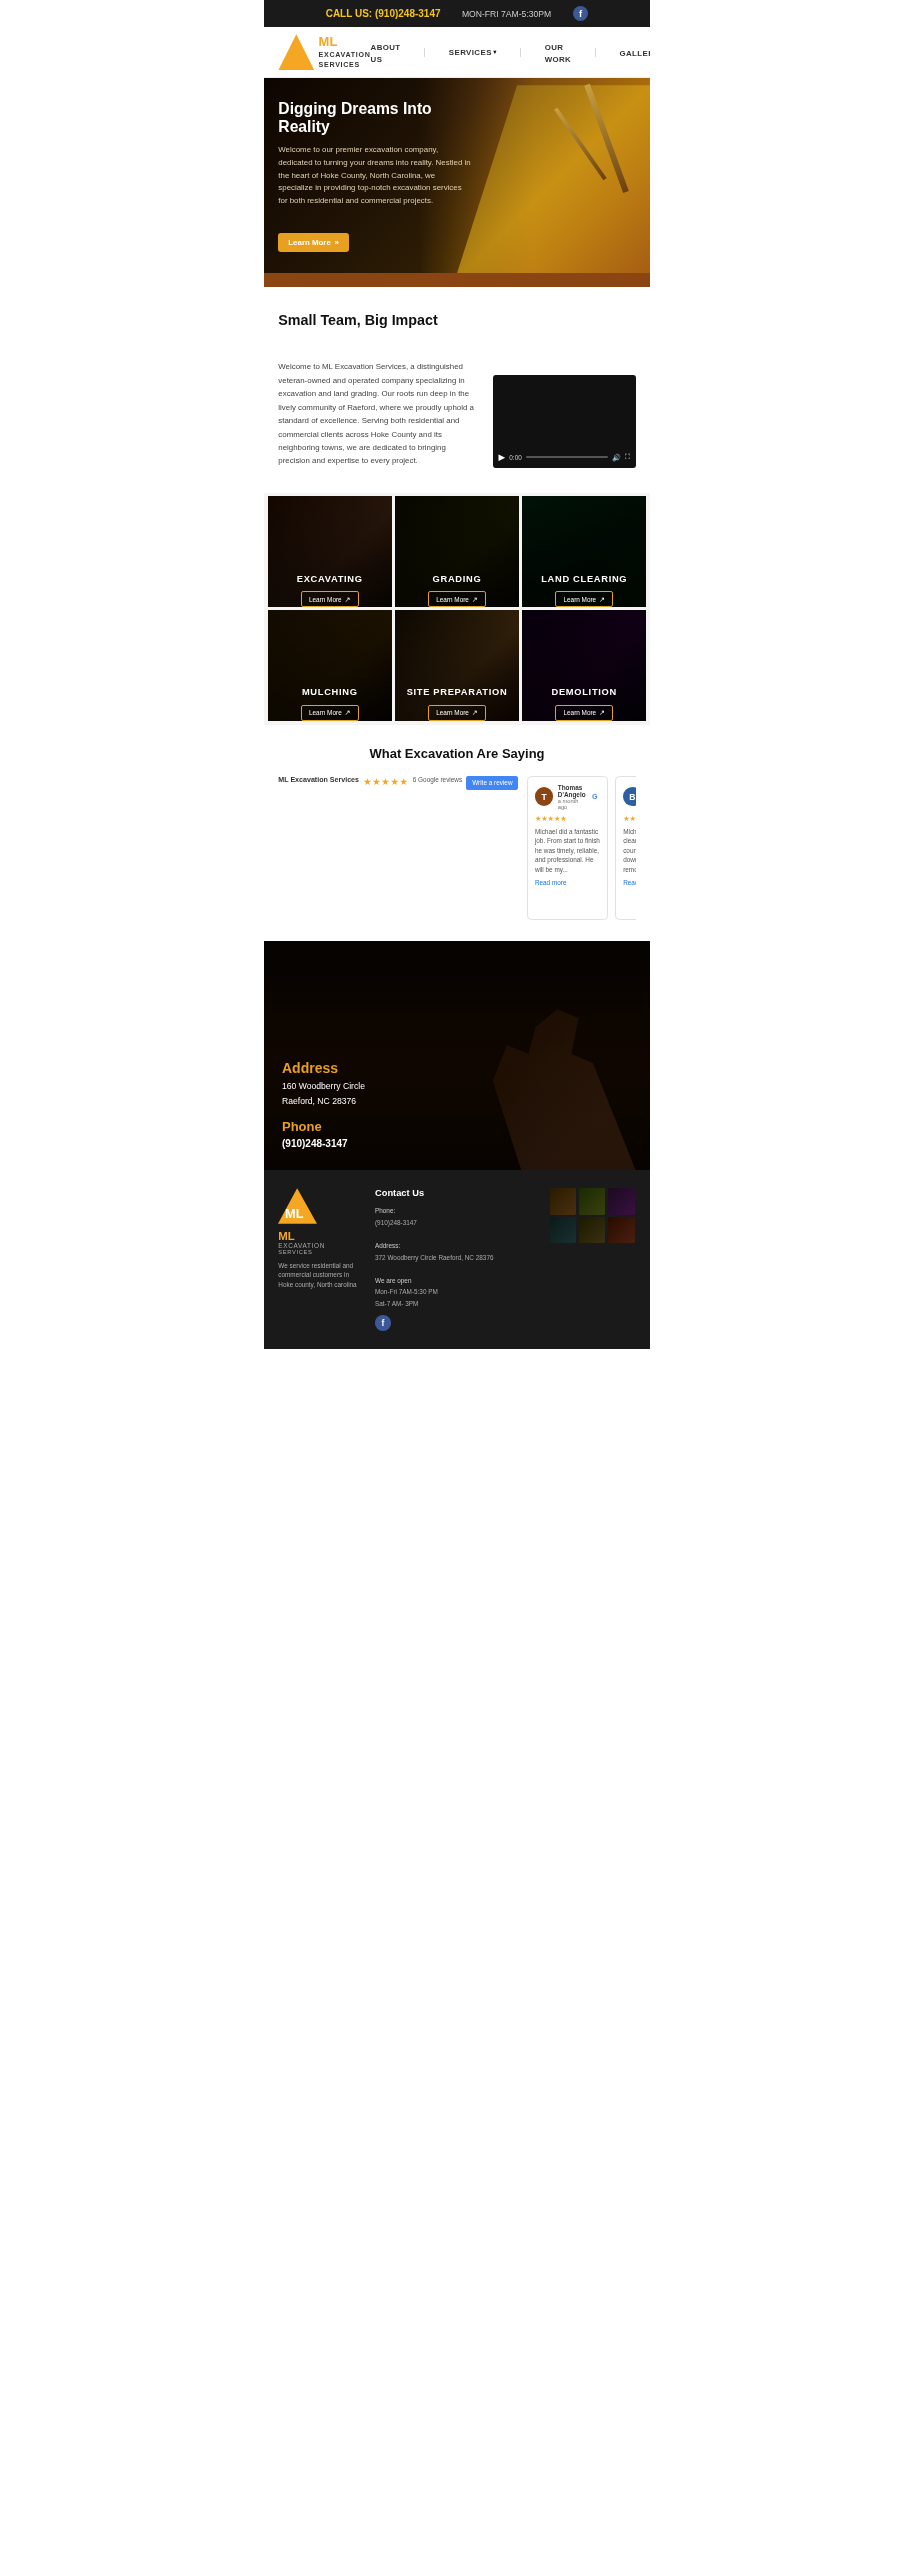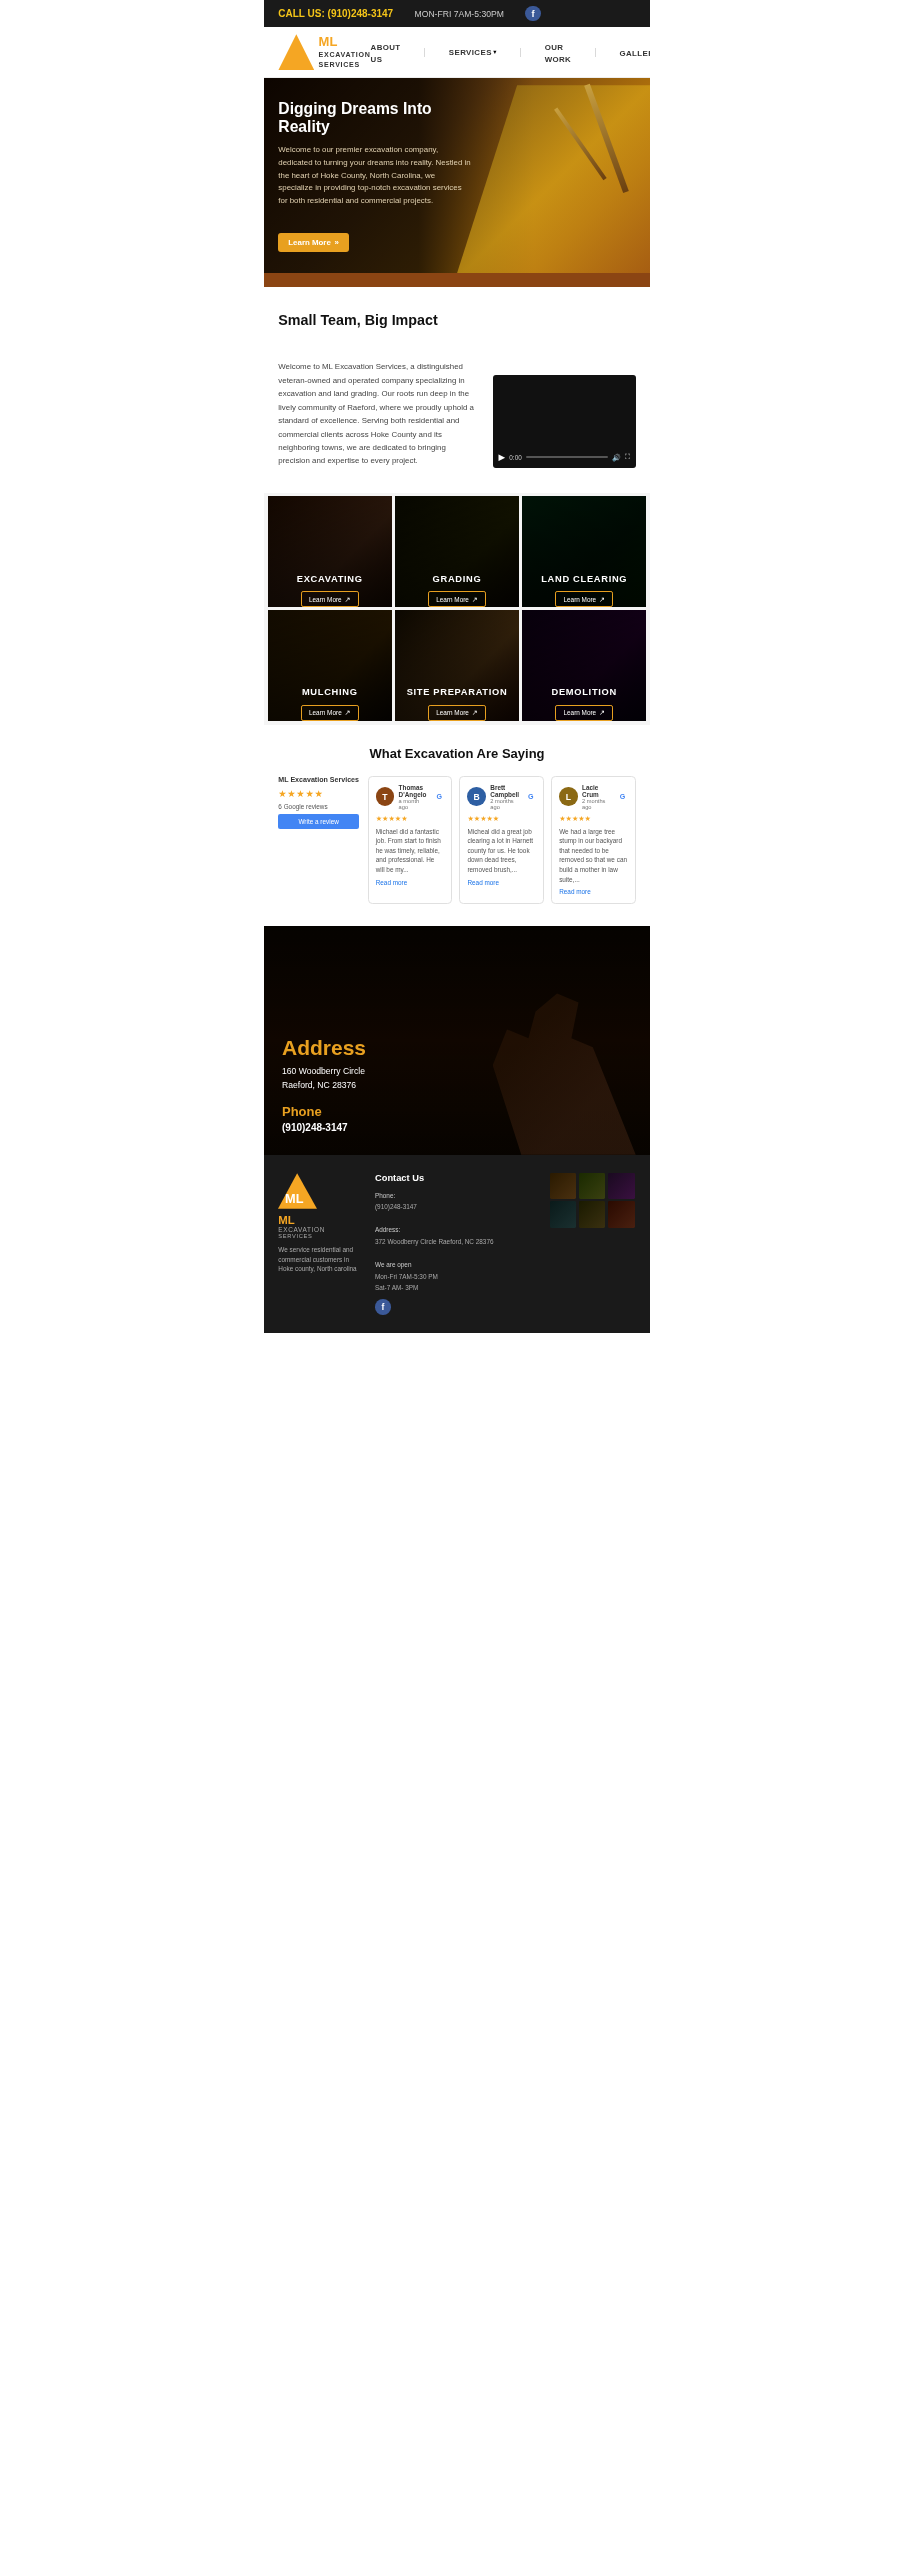--- a/index.html
+++ b/index.html
@@ -3,20 +3,21 @@
   <meta charset="utf-8">
   <style>
     * { margin: 0; padding: 0; box-sizing: border-box; }
     body { font-family: Arial, sans-serif; background: #fff; width: 386px; margin: 0 auto; }
 
     
     .top-bar {
       background: #1a1a1a;
       display: flex;
       align-items: center;
+      justify-content: center;
       gap: 21.4px;
       padding: 5.7px 14.3px;
     }
     .top-bar .phone {
       color: #f5c518;
       font-weight: bold;
       font-size: 10px;
     }
     .top-bar .hours {
       color: #ccc;
@@ -235,21 +236,21 @@
       color: #111;
     }
     .reviews-container {
       display: flex;
       gap: 8.6px;
       align-items: flex-start;
     }
     .reviews-summary {
       min-width: 79px;
       display: flex;
-      flex-direction: column;
+      flex-direction: row;
       gap: 4.3px;
     }
     .business-name { font-size: 7.1px; font-weight: bold; color: #333; }
     .stars { color: #f5a623; font-size: 9.3px; letter-spacing: 0.7px; }
     .review-count { font-size: 6.4px; color: #555; }
     .btn-write-review {
       background: #4285F4;
       color: #fff;
       border: none;
       padding: 3.6px 5.7px;
@@ -308,21 +309,21 @@
       position: absolute;
       right: 14.3px;
       bottom: 0;
       width: 143px;
       height: 179px;
       background: linear-gradient(135deg, #2a1505 30%, #3a2010 70%);
       clip-path: polygon(20% 100%, 0% 50%, 10% 30%, 25% 35%, 30% 20%, 45% 10%, 60% 15%, 55% 35%, 70% 40%, 80% 60%, 100% 100%);
       opacity: 0.6;
     }
     .contact-content { position: relative; z-index: 2; color: #fff; }
-    .contact-content h3 { color: #e8a020; font-size: 21px; font-weight: 900; margin-bottom: 3.6px; }
+    .contact-content h3 { color: #e8a020; font-size: 14px; font-weight: 900; margin-bottom: 3.6px; }
     .contact-content .addr { font-size: 8.6px; line-height: 1.7; margin-bottom: 10.7px; }
     .contact-content h4 { color: #e8a020; font-size: 13px; font-weight: 900; margin-bottom: 3.6px; }
     .contact-content .phone-num { font-size: 10px; font-weight: bold; }
 
     
     .footer {
       background: #1a1a1a;
       padding: 18px 14.3px;
       display: flex;
       gap: 10.7px;

